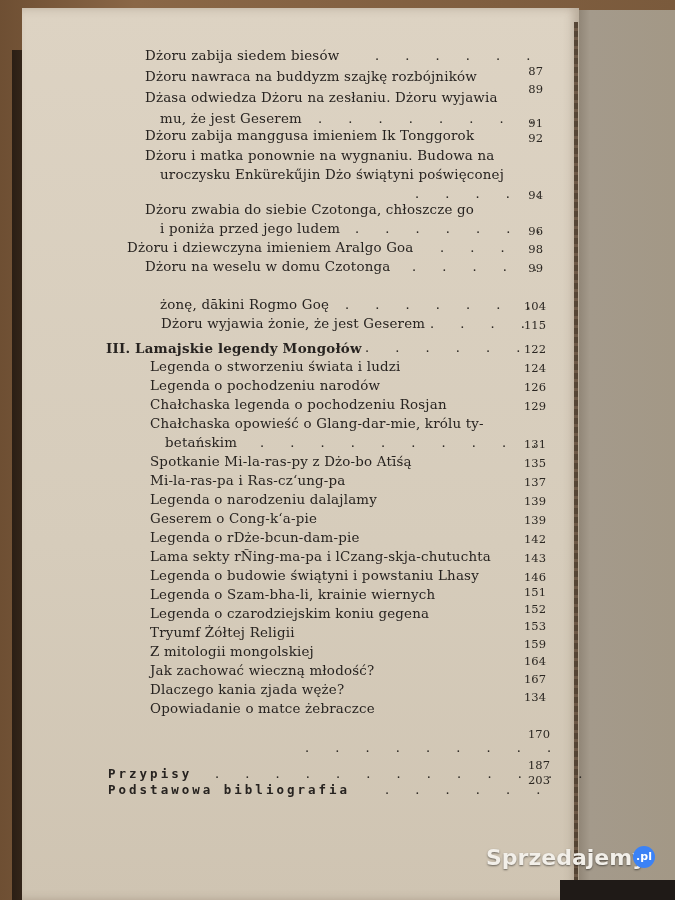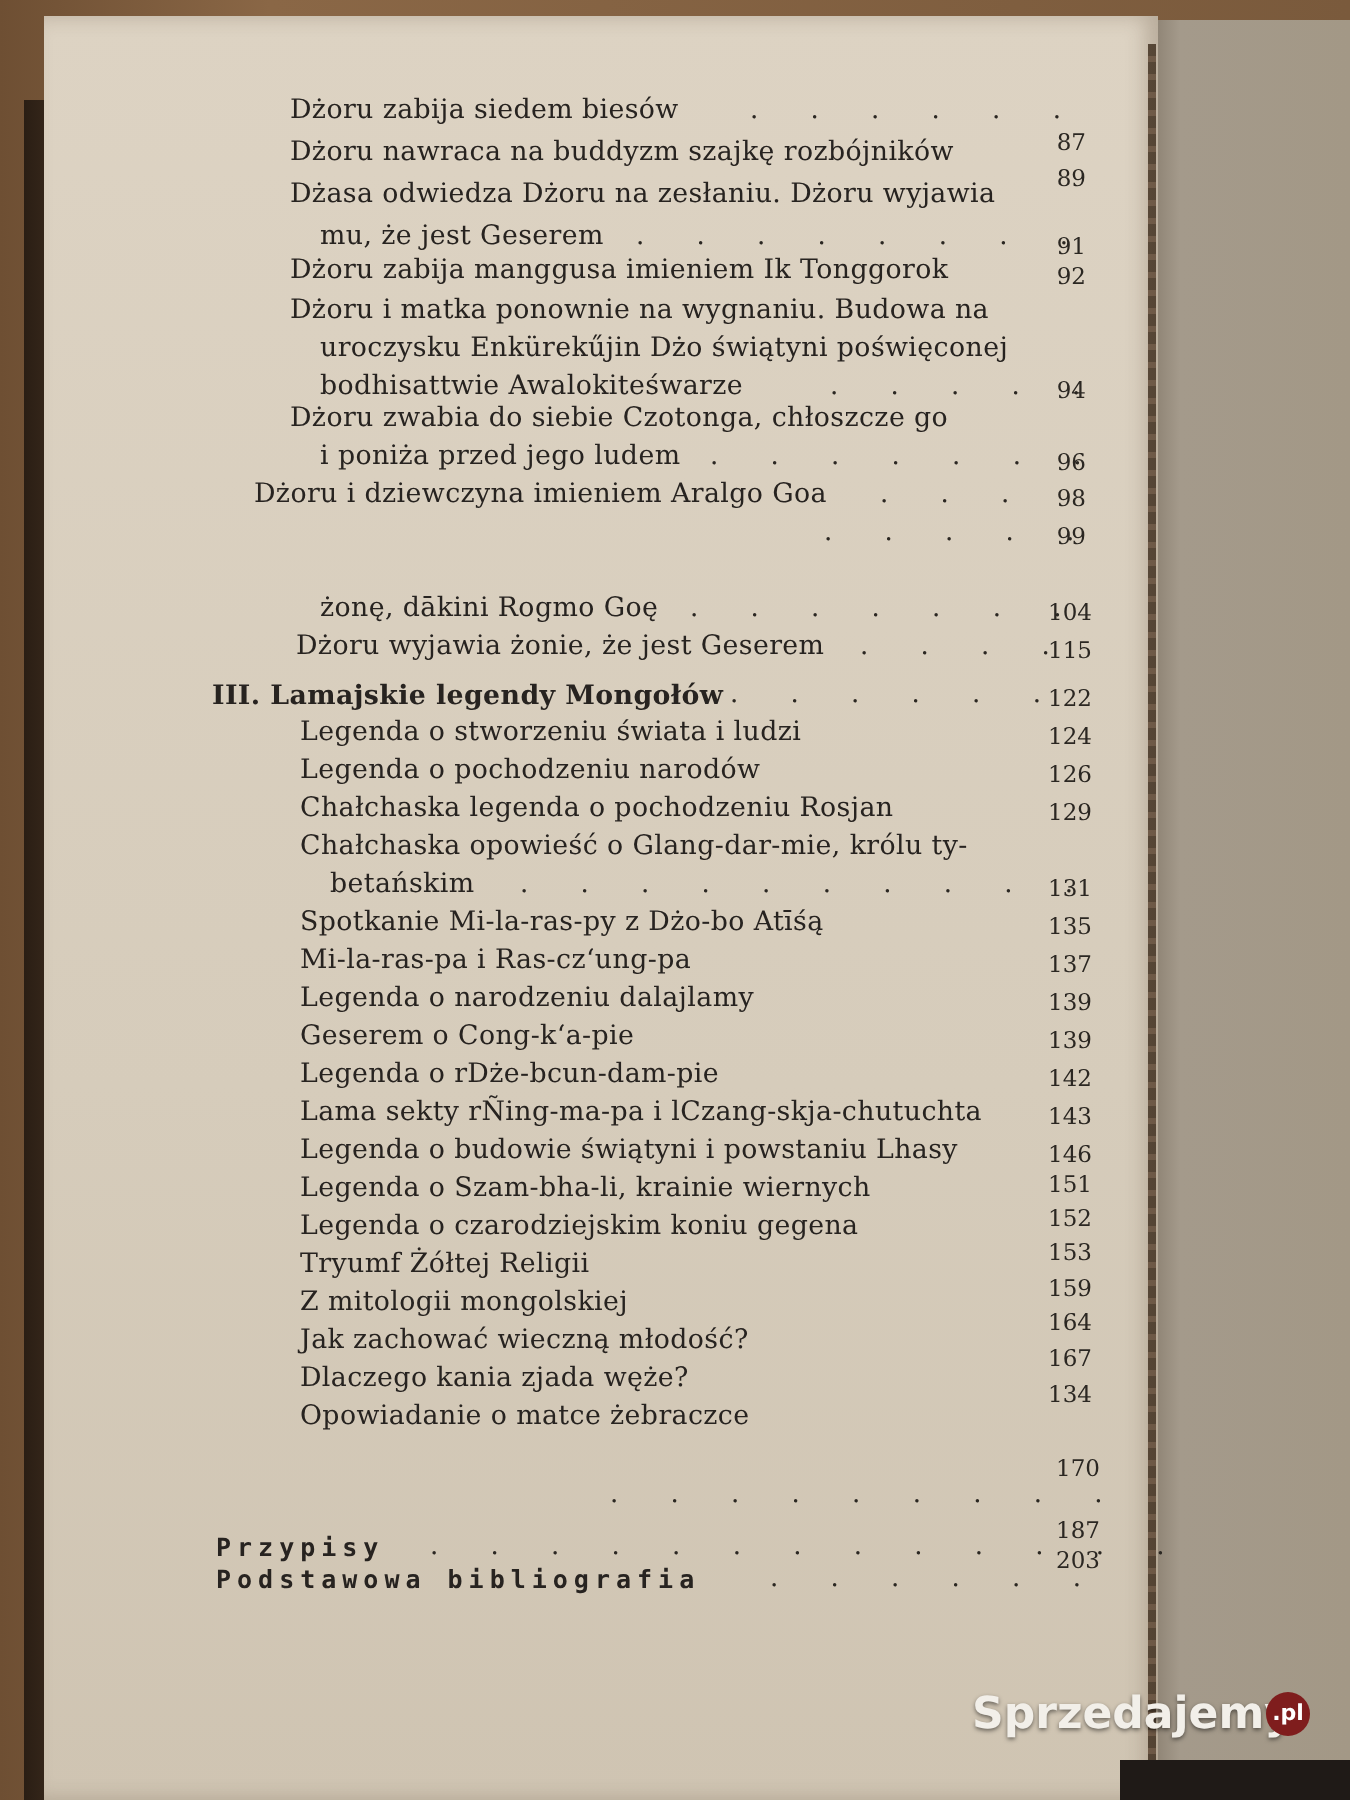--- a/index.html
+++ b/index.html
@@ -42,21 +42,21 @@
   .dots { position:absolute; font-size:13px; color:#2b2722; letter-spacing:11px; white-space:nowrap; }
   .bold { font-weight:bold; }
   .spaced { font-family:"DejaVu Sans Mono", monospace; letter-spacing:3px; font-size:12.5px; font-weight:bold; }
   .watermark {
     position:absolute; left:486px; top:845px;
     font-family:"DejaVu Sans", sans-serif; font-weight:bold; font-size:22px;
     color:#f2efe9; text-shadow:0 1px 2px rgba(0,0,0,0.5);
   }
   .wm-badge {
     position:absolute; left:633px; top:846px; width:22px; height:22px; border-radius:50%;
-    background:#7f1d1d; color:#fff; font-family:"DejaVu Sans", sans-serif; font-size:11px;
+    background:#3b82f6; color:#fff; font-family:"DejaVu Sans", sans-serif; font-size:11px;
     font-weight:bold; line-height:22px; text-align:center;
   }
   .bottom-dark {
     position:absolute; left:560px; top:880px; width:115px; height:20px;
     background:#1f1a17;
   }
 </style>
 </head>
 <body>
 
@@ -79,41 +79,41 @@
   <div class="row" style="left:145px;top:90px"><span>Dżasa odwiedza Dżoru na zesłaniu. Dżoru wyjawia</span></div>
   <div class="row" style="left:160px;top:111px"><span>mu, że jest Geserem</span></div>
   <div class="dots" style="left:318px;top:111px">. . . . . . . .</div>
   <div class="num" style="left:503px;top:116px">91</div>
 
   <div class="row" style="left:145px;top:128px"><span>Dżoru zabija manggusa imieniem Ik Tonggorok</span></div>
   <div class="num" style="left:503px;top:131px">92</div>
 
   <div class="row" style="left:145px;top:148px"><span>Dżoru i matka ponownie na wygnaniu. Budowa na</span></div>
   <div class="row" style="left:160px;top:167px"><span>uroczysku Enkürekűjin Dżo świątyni poświęconej</span></div>
-  <div class="row" style="left:160px;top:186px"><span>bodhisattwie Awalokiteśwarze</span></div>
   <div class="dots" style="left:415px;top:186px">. . . . .</div>
   <div class="num" style="left:503px;top:188px">94</div>
 
   <div class="row" style="left:160px;top:221px"><span>i poniża przed jego ludem</span></div>
   <div class="row" style="left:145px;top:202px"><span>Dżoru zwabia do siebie Czotonga, chłoszcze go</span></div>
   <div class="dots" style="left:355px;top:221px">. . . . . . .</div>
   <div class="num" style="left:503px;top:224px">96</div>
 
   <div class="row" style="left:127px;top:240px"><span>Dżoru i dziewczyna imieniem Aralgo Goa</span></div>
   <div class="dots" style="left:440px;top:240px">. . .</div>
   <div class="num" style="left:503px;top:242px">98</div>
 
+  <div class="row" style="left:145px;top:259px"><span>Dżoru na weselu w domu Czotonga</span></div>
   <div class="dots" style="left:412px;top:259px">. . . . .</div>
   <div class="num" style="left:503px;top:261px">99</div>
 
   <div class="row" style="left:160px;top:297px"><span>żonę, dākini Rogmo Goę</span></div>
   <div class="dots" style="left:345px;top:297px">. . . . . . .</div>
   <div class="num" style="left:506px;top:299px">104</div>
 
-  <div class="row" style="left:148px;top:316px"><span>Dżoru wyjawia żonie, że jest Geserem</span></div>
+  <div class="row" style="left:161px;top:316px"><span>Dżoru wyjawia żonie, że jest Geserem</span></div>
   <div class="dots" style="left:430px;top:316px">. . . .</div>
   <div class="num" style="left:506px;top:318px">115</div>
 
   <div class="row bold" style="left:106px;top:340px"><span>III. Lamajskie legendy Mongołów</span></div>
   <div class="dots" style="left:365px;top:340px">. . . . . .</div>
   <div class="num" style="left:506px;top:342px">122</div>
 
   <div class="row" style="left:150px;top:359px"><span>Legenda o stworzeniu świata i ludzi</span></div>
   <div class="num" style="left:506px;top:361px">124</div>
   <div class="row" style="left:150px;top:378px"><span>Legenda o pochodzeniu narodów</span></div>

